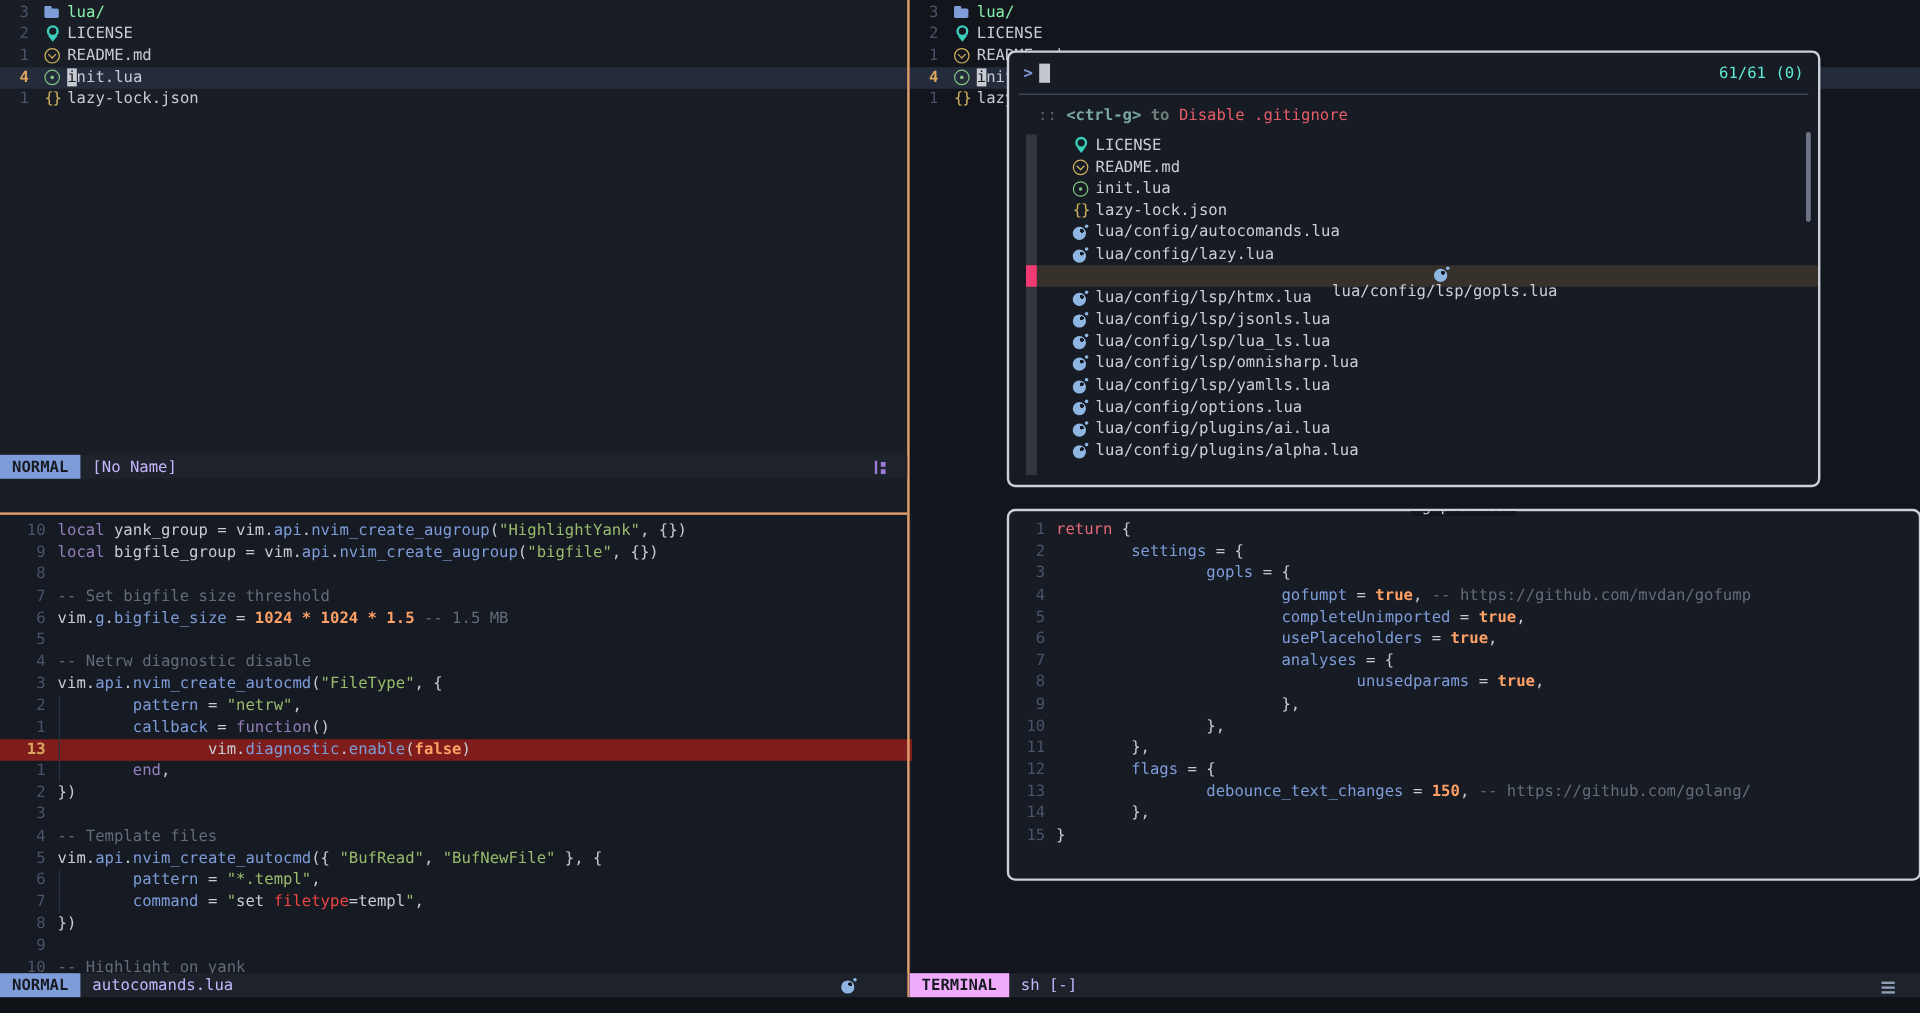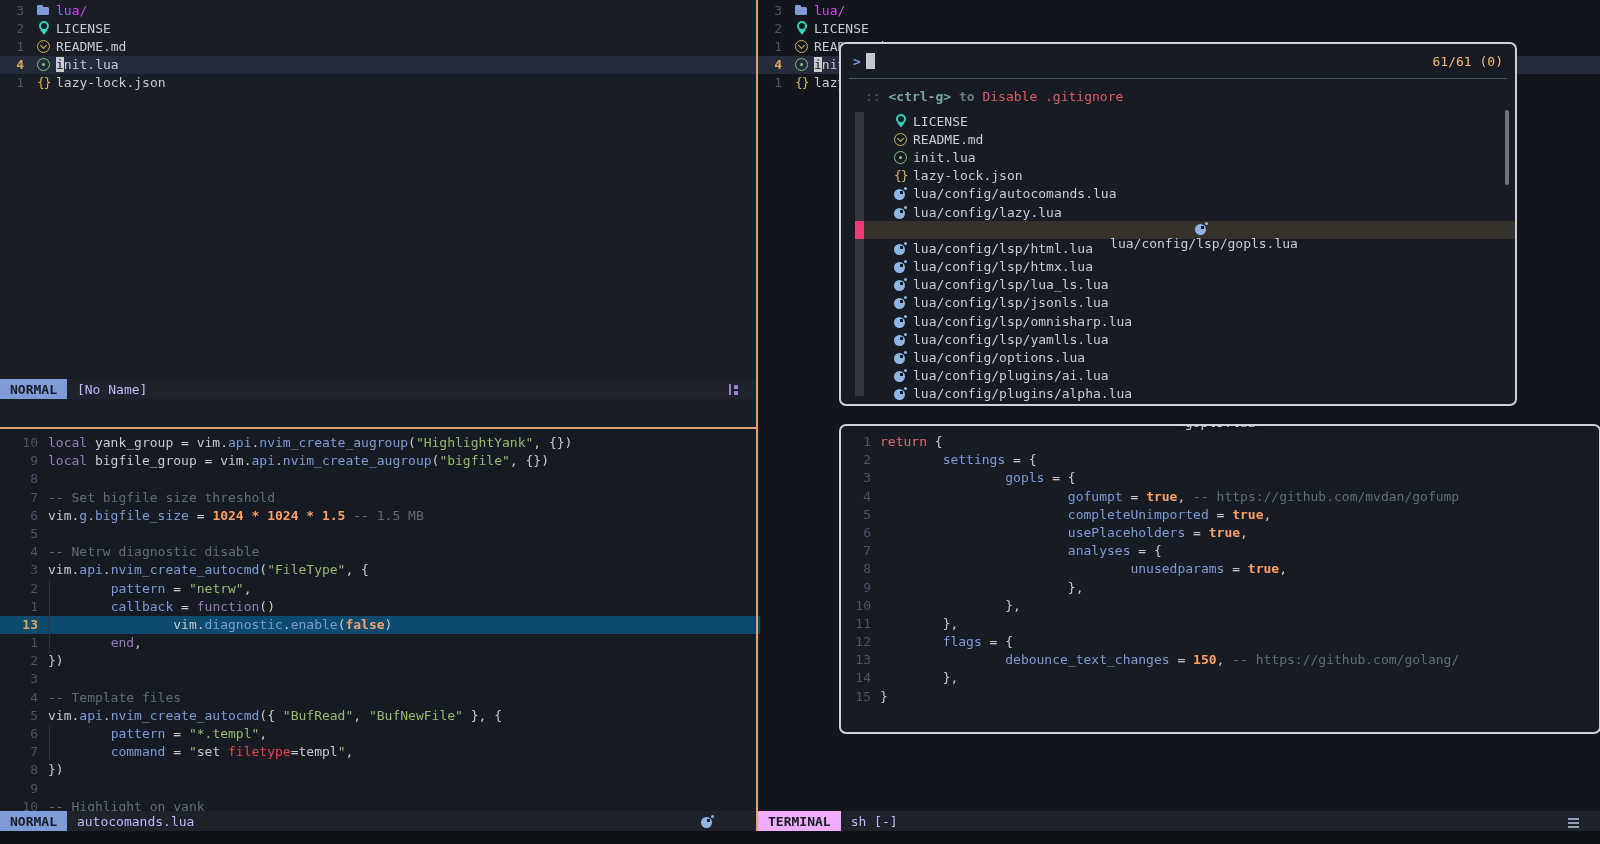--- a/index.html
+++ b/index.html
@@ -12,58 +12,58 @@
   #v-separator{position:absolute;left:756px;top:0;width:2px;height:831px;background:#e3a16d;z-index:5;}
   #h-separator-left{position:absolute;left:0;top:427px;width:756px;height:2px;background:#e3a16d;z-index:4;}
   #command-line{position:absolute;left:0;top:831px;width:1600px;height:13px;background:#0e1116;}
   
   .explorer{position:absolute;left:0;top:1px;width:100%;}
   .e-row{height:18.2px;display:flex;align-items:center;padding-left:8px;white-space:pre;}
   .e-row.cur{background:#242b3b;}
   .e-num{display:inline-block;width:16px;text-align:right;margin-right:12px;color:#4a5468;flex:none;}
   .e-num.cur{color:#dca561;font-weight:bold;}
   .e-name{color:#c6cbd4;}
-  .e-name.dir{color:#d946ef;}
+  .e-name.dir{color:#86efac;}
   .cursor-block{background:#c9ccd2;color:#16191f;}
   
   .statusline{position:absolute;height:20px;background:#1d222b;display:flex;align-items:center;z-index:6;}
   .mode-block{height:100%;display:flex;align-items:center;padding:0 10px;font-weight:bold;color:#171a21;}
   .mode-normal{background:#7e9cd8;}
   .mode-terminal{background:#f0abfc;}
   .status-file{margin-left:10px;color:#c4b5fd;}
   .status-right{margin-left:auto;display:flex;align-items:center;}
   #statusline-explorer{left:0;top:379px;width:756px;}
   #statusline-explorer .status-right{margin-right:10px;}
   #explorer-gap{position:absolute;left:0;top:399px;width:756px;height:28px;background:#191d26;}
   #statusline-code{left:0;top:811px;width:756px;}
   #statusline-code .status-right{margin-right:36px;}
   #statusline-terminal{left:758px;top:811px;width:842px;}
   #statusline-terminal .status-right{margin-right:14px;}
   
   #code-window{position:absolute;left:0;top:429px;width:760px;height:382px;background:#151a23;overflow:hidden;padding-top:5px;}
   .crow{position:relative;height:18.2px;line-height:18.2px;white-space:pre;padding-left:8px;}
-  .crow.cur{background:#0c4a6e;}
+  .crow.cur{background:#7f1d1d;}
   .crow.g::before{content:"";position:absolute;left:49px;top:0;bottom:0;width:1px;background:#2b3242;}
   .lnum{display:inline-block;width:30px;text-align:right;margin-right:10px;color:#4a5468;}
   .lnum.cur{color:#dca561;font-weight:bold;}
   .c-kw{color:#957fb8;}
   .c-prop{color:#7e9cd8;}
   .c-id{color:#c6cbd4;}
   .c-str{color:#98bb6c;}
   .c-num{color:#ffa066;font-weight:bold;}
   .c-com{color:#646c77;}
   .c-ret{color:#e46876;}
   .c-pink{color:#ef4444;}
   
   .float{position:absolute;background:#161b24;border:2px solid #ccd0d9;border-radius:7px;z-index:10;box-sizing:border-box;}
   #finder-float{left:839px;top:42px;width:678px;height:364px;overflow:hidden;}
   #finder-prompt-row{height:34px;display:flex;align-items:center;padding:0 12px;}
   #prompt-char{color:#7e9cd8;font-weight:bold;}
   #prompt-cursor{display:inline-block;width:9px;height:16px;background:#c3c7cf;margin-left:5px;}
-  #finder-counter{margin-left:auto;color:#fdba74;}
+  #finder-counter{margin-left:auto;color:#5eead4;}
   .hsep{height:1px;background:#4b5363;margin:0 8px;}
   #finder-header{margin:8px 0 5px 24px;height:20px;line-height:20px;white-space:pre;}
   .hdr-prefix{color:#5a6170;}
   .hdr-key{color:#7aa89f;font-weight:bold;}
   .hdr-mid{color:#6e7f7a;font-weight:bold;}
   .hdr-action{color:#e35d68;}
   #finder-gutter{position:absolute;left:14px;top:68px;bottom:8px;width:9px;background:#33363d;}
   #finder-list{position:relative;}
   .f-row{position:relative;height:18.2px;display:flex;align-items:center;padding-left:52px;white-space:pre;}
   .f-row .f-name{color:#c9ced7;}
@@ -183,24 +183,23 @@
     <div id="finder-header"><span class="hdr-prefix">:: </span><span class="hdr-key">&lt;ctrl-g&gt;</span><span class="hdr-mid"> to </span><span class="hdr-action">Disable .gitignore</span></div>
     <div id="finder-gutter"></div>
     <div id="finder-list">
         <div class="f-row"><span class="ic license"></span><span class="f-name">LICENSE</span></div>
         <div class="f-row"><span class="ic readme"></span><span class="f-name">README.md</span></div>
         <div class="f-row"><span class="ic lua-ring"></span><span class="f-name">init.lua</span></div>
         <div class="f-row"><span class="ic json"></span><span class="f-name">lazy-lock.json</span></div>
         <div class="f-row"><span class="ic lua-file"></span><span class="f-name">lua/config/autocomands.lua</span></div>
         <div class="f-row"><span class="ic lua-file"></span><span class="f-name">lua/config/lazy.lua</span></div>
         <div class="f-row sel"><span class="ic lua-file"></span><span class="f-name">lua/config/lsp/gopls.lua</span></div>
-        <div class="f-row"><span class="ic lua-file"></span><span class="f-name">lua/config/lsp/html.lua</span></div>
         <div class="f-row"><span class="ic lua-file"></span><span class="f-name">lua/config/lsp/htmx.lua</span></div>
+        <div class="f-row"><span class="ic lua-file"></span><span class="f-name">lua/config/lsp/jsonls.lua</span></div>
         <div class="f-row"><span class="ic lua-file"></span><span class="f-name">lua/config/lsp/lua_ls.lua</span></div>
-        <div class="f-row"><span class="ic lua-file"></span><span class="f-name">lua/config/lsp/jsonls.lua</span></div>
         <div class="f-row"><span class="ic lua-file"></span><span class="f-name">lua/config/lsp/omnisharp.lua</span></div>
         <div class="f-row"><span class="ic lua-file"></span><span class="f-name">lua/config/lsp/yamlls.lua</span></div>
         <div class="f-row"><span class="ic lua-file"></span><span class="f-name">lua/config/options.lua</span></div>
         <div class="f-row"><span class="ic lua-file"></span><span class="f-name">lua/config/plugins/ai.lua</span></div>
         <div class="f-row"><span class="ic lua-file"></span><span class="f-name">lua/config/plugins/alpha.lua</span></div>
       </div>
     <div id="finder-scrollbar"></div>
   </div>
 
   <div class="float" id="preview-float">

